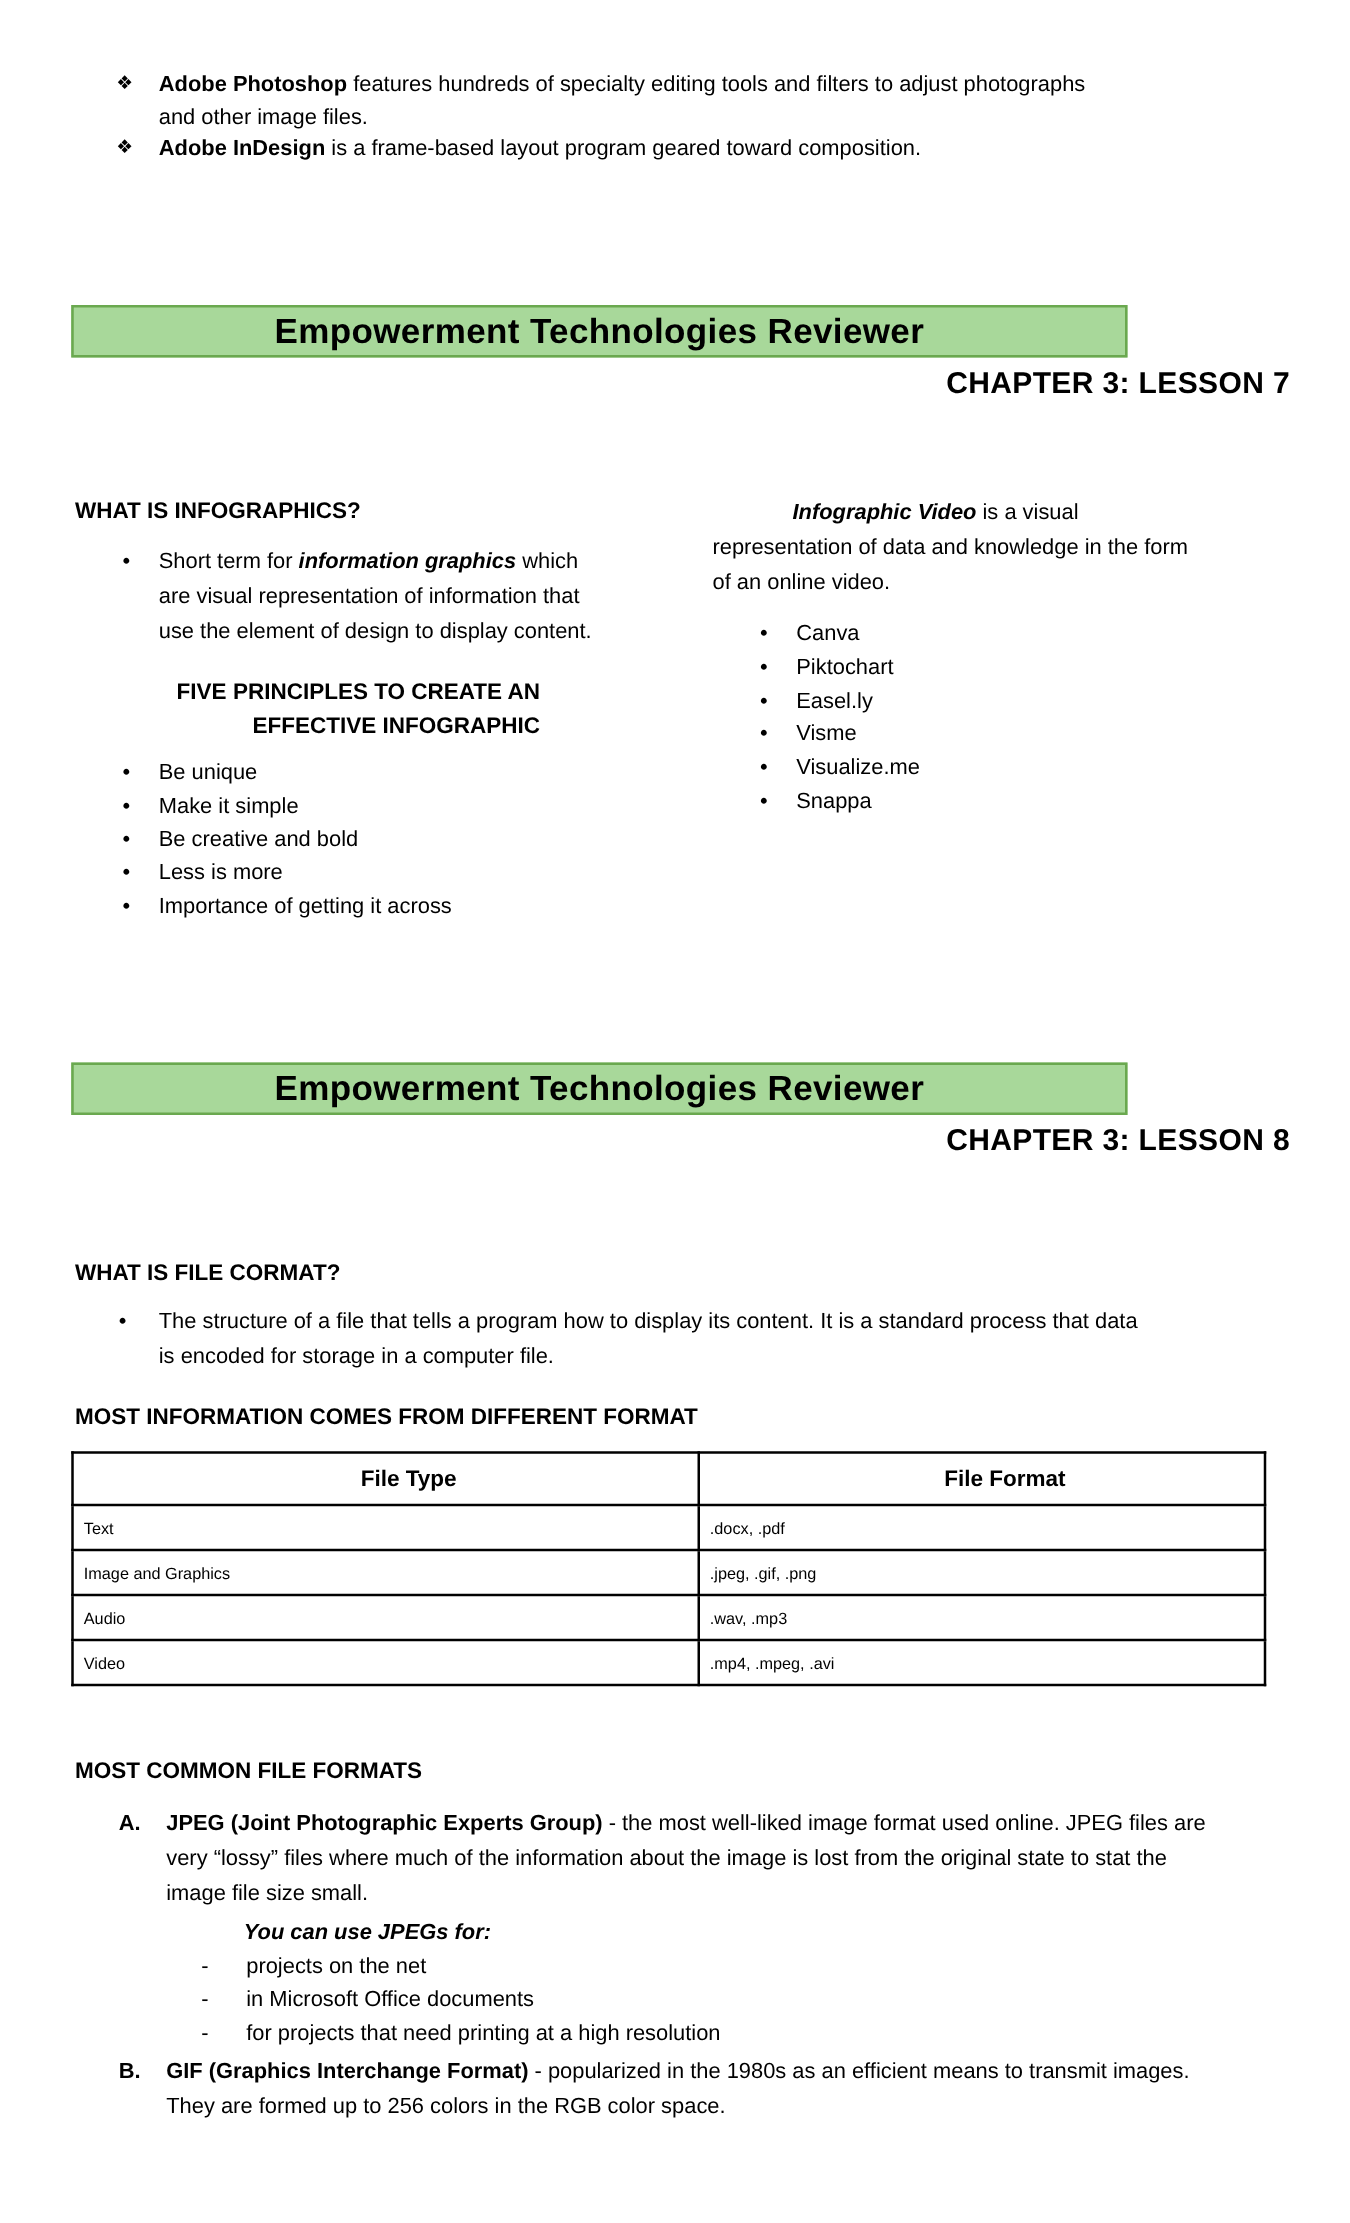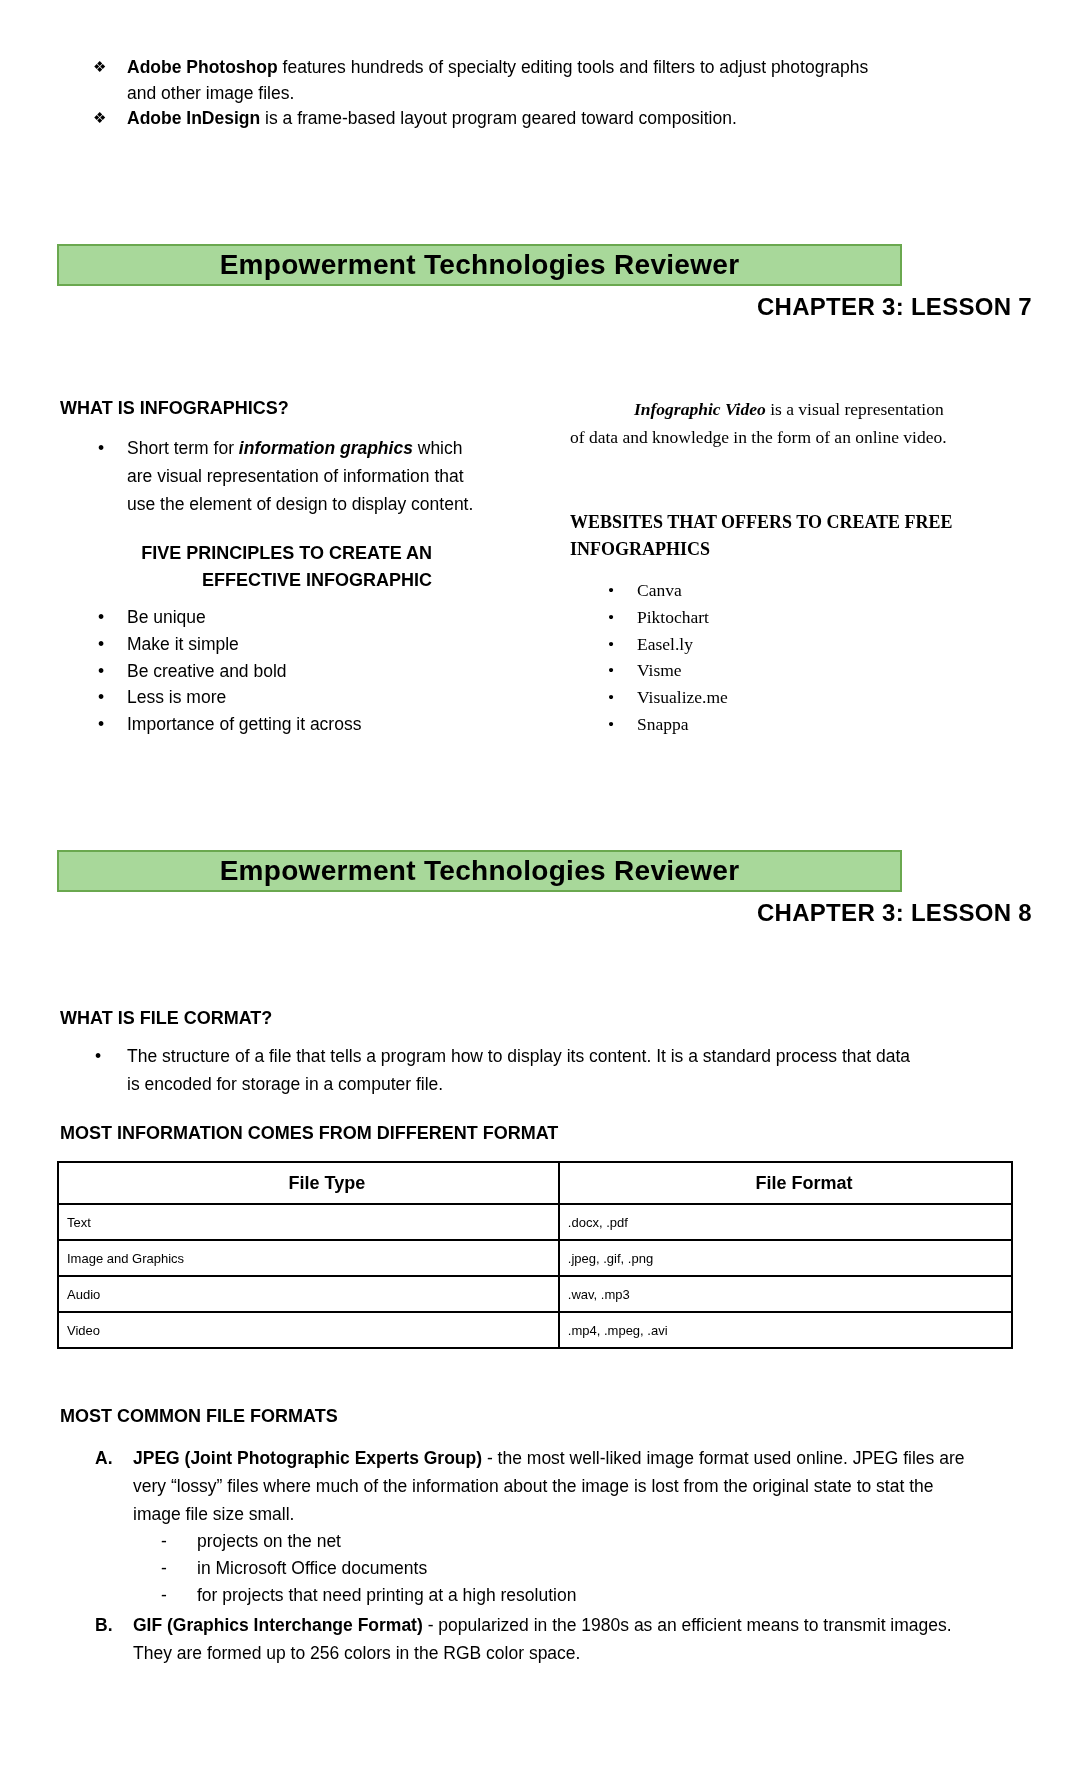--- a/index.html
+++ b/index.html
@@ -28,21 +28,21 @@
   }
   .banner-l7 { margin-top:112px; }
   .banner-l8 { margin-top:112px; }
   .banner-title { font-weight:bold; font-size:28px; letter-spacing:.3px; }
   .chapter { width:975px; margin-left:57px; margin-top:7px; text-align:right;
              font-weight:bold; font-size:24px; letter-spacing:.3px; }
 
   
   .columns { display:flex; margin-left:60px; margin-top:74px; }
   .col-left  { width:450px; }
-  .col-right { width:390px; margin-left:60px;font-family:Liberation Serif, serif; }
+  .col-right { width:390px; margin-left:60px; }
   .sec-h { font-weight:bold; font-size:18px; line-height:1.5; }
   .h-principles { margin-top:22px; max-width:372px;text-align:right; }
   .h-websites  { margin-top:58px; }
   .bullet-para { position:relative; padding-left:67px; max-width:352px;
                  line-height:1.6; margin-top:12px; }
   .indent-para { line-height:1.6; text-indent:64px; max-width:385px; }
   .v-list { margin-top:10px; }
   .col-right .v-list { margin-top:14px; }
   .bullet-item { position:relative; padding-left:67px; line-height:1.54; }
   .bullet-item .marker, .bullet-para .marker { position:absolute; left:38px; }
@@ -108,21 +108,20 @@
         <div class="bullet-item"><span class="marker">•</span><span>Be creative and bold</span></div>
         <div class="bullet-item"><span class="marker">•</span><span>Less is more</span></div>
         <div class="bullet-item"><span class="marker">•</span><span>Importance of getting it across</span></div>
       </div>
     </div>
 
     <div class="col-right">
       <div class="indent-para">
         <b><i>Infographic Video</i></b><span> is a visual representation of data and knowledge in the form of an online video.</span>
       </div>
-      <div class="sec-h h-websites">WEBSITES THAT OFFERS TO CREATE FREE INFOGRAPHICS</div>
       <div class="v-list">
         <div class="bullet-item"><span class="marker">•</span><span>Canva</span></div>
         <div class="bullet-item"><span class="marker">•</span><span>Piktochart</span></div>
         <div class="bullet-item"><span class="marker">•</span><span>Easel.ly</span></div>
         <div class="bullet-item"><span class="marker">•</span><span>Visme</span></div>
         <div class="bullet-item"><span class="marker">•</span><span>Visualize.me</span></div>
         <div class="bullet-item"><span class="marker">•</span><span>Snappa</span></div>
       </div>
     </div>
   </div>
@@ -166,20 +165,21 @@
       <td>.mp4, .mpeg, .avi</td>
     </tr>
   </tbody>
     </table>
 
   <div class="h-block h-common">MOST COMMON FILE FORMATS</div>
 
   <div class="fmt-item">
     <span class="letter">A.</span>
     <span class="term">JPEG (Joint Photographic Experts Group)</span><span> - the most well-liked image format used online. JPEG files are very “lossy” files where much of the information about the image is lost from the original state to stat the image file size small.</span>
+    <div class="usage-heading">You can use JPEGs for:</div>
     <div class="dash-row"><span class="marker">-</span><span>projects on the net</span></div>
     <div class="dash-row"><span class="marker">-</span><span>in Microsoft Office documents</span></div>
     <div class="dash-row"><span class="marker">-</span><span>for projects that need printing at a high resolution</span></div>
   </div>
 
   <div class="fmt-item fmt-b">
     <span class="letter">B.</span>
     <span class="term">GIF (Graphics Interchange Format)</span><span> - popularized in the 1980s as an efficient means to transmit images. They are formed up to 256 colors in the RGB color space.</span>
   </div>
 

